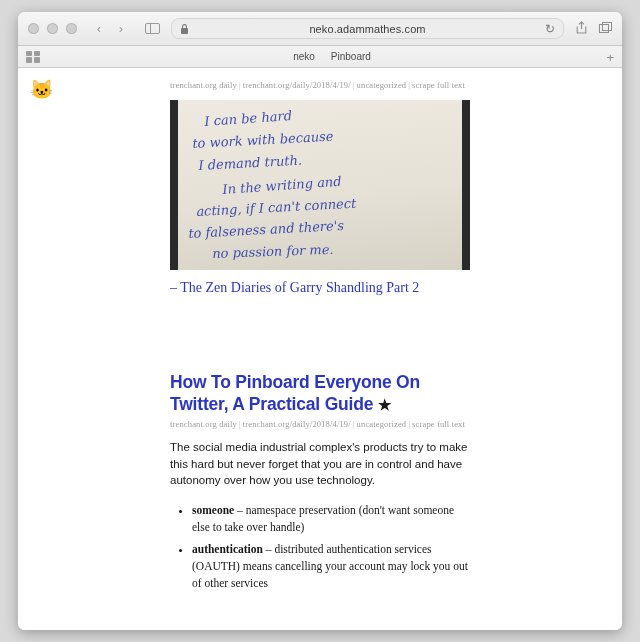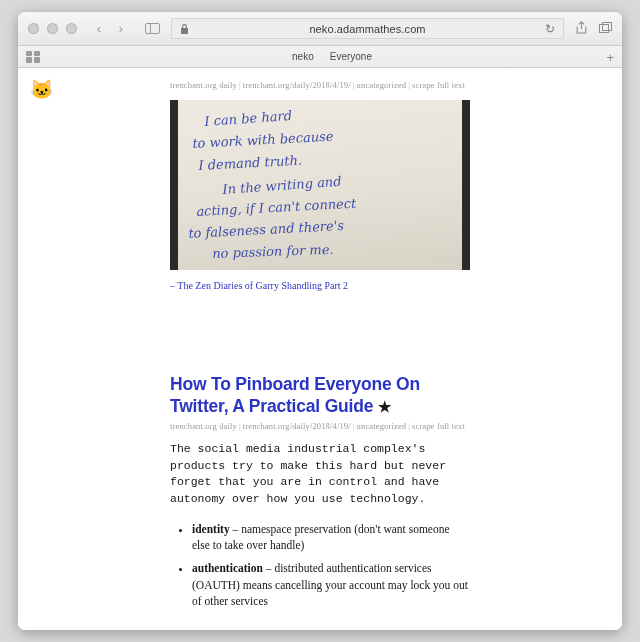--- a/index.html
+++ b/index.html
@@ -85,21 +85,21 @@
     justify-content: center;
     margin-right: 8px;
   }
   .sidebar-toggle svg { display:block; }
 
   .urlbar {
     flex: 1 1 auto;
     height: 21px;
     background: #ededed;
     border: 1px solid #d5d5d5;
-    border-radius: 0;
+    border-radius: 8px;
     display: flex;
     align-items: center;
     justify-content: center;
     position: relative;
     font-size: 11px;
     color: #3b3b3b;
     box-sizing: border-box;
   }
   .urlbar .lock {
     position: absolute;
@@ -236,30 +236,30 @@
     font-family: "DejaVu Serif", serif;
     font-style: italic;
     font-size: 13px;
     transform-origin: left top;
     white-space: nowrap;
     opacity: 0.92;
   }
 
   .quote-link {
     font-family: "Liberation Serif", serif;
-    font-size: 10px;
+    font-size: 14px;
     color: #2b35c4;
-    margin: 0 0 14px 0;
+    margin: 0 0 7px 0;
   }
   .quote-link a { color: #2b35c4; text-decoration: none; }
 
   .spacer { height: 68px; }
 
   p.body {
-    font-family: Liberation Mono, monospace;
+    font-family: Liberation Sans, sans-serif;
     font-size: 11.5px;
     line-height: 1.45;
     color: #161616;
     margin: 0 0 13px 0;
   }
 
   ul.bullets {
     font-family: "Liberation Serif", serif;
     font-size: 11.5px;
     line-height: 1.45;
@@ -321,21 +321,21 @@
 
     <div class="bookmarkbar">
       <span class="bm-grid">
           <i></i>
           <i></i>
           <i></i>
           <i></i>
         </span>
       <div class="bm-items">
         <span>neko</span>
-        <span>Everyone</span>
+        <span>Pinboard</span>
       </div>
       <span class="bm-plus">+</span>
     </div>
 
     <div class="page">
       <div class="cat">🐱</div>
 
       <div class="content">
 
         <div class="meta">
@@ -364,21 +364,21 @@
           <span>How To Pinboard Everyone On Twitter, A Practical Guide</span>
           <span class="star">★</span>
         </h1>
         <div class="meta">
           <span>trenchant.org daily</span><span class="sep">|</span><span>trenchant.org/daily/2018/4/19/</span><span class="sep">|</span><span>uncategorized</span><span class="sep">|</span><span>scrape full text</span>
         </div>
 
         <p class="body">The social media industrial complex's products try to make this hard but never forget that you are in control and have autonomy over how you use technology.</p>
 
         <ul class="bullets">
-          <li><b>identity</b><span> – namespace preservation (don't want someone else to take over handle)</span></li>
+          <li><b>someone</b><span> – namespace preservation (don't want someone else to take over handle)</span></li>
           <li><b>authentication</b><span> – distributed authentication services (OAUTH) means cancelling your account may lock you out of other services</span></li>
         </ul>
 
       </div>
     </div>
 
   </div>
 </div>
 
 </body></html>

